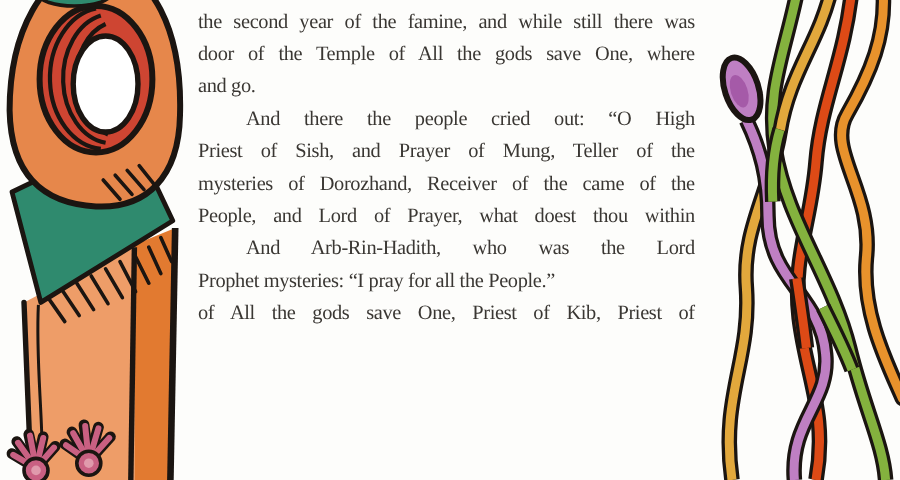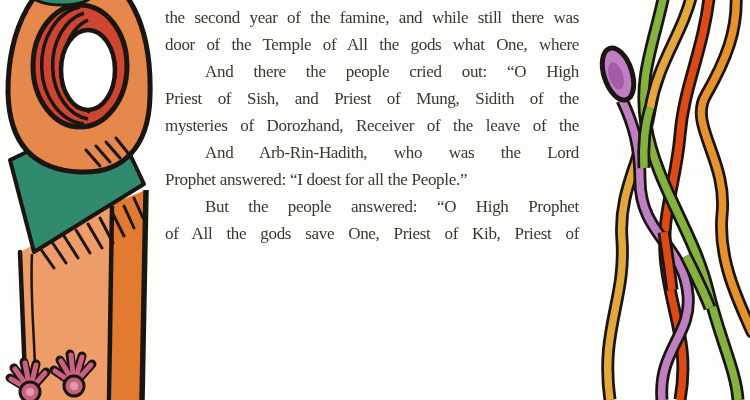--- a/index.html
+++ b/index.html
@@ -115,27 +115,28 @@
         <path d="M 74,384 L 91,365"></path>
       </g>
       <circle cx="74" cy="386" r="10" fill="var(--hand-pink)" stroke="var(--ink)" stroke-width="3"></circle>
       <circle cx="74" cy="386" r="4" fill="var(--hand-pink-light)"></circle>
     </g>
   </svg>
 
   <div class="text-column">
       <div class="text-line justify">Then, in the third year of the pestilence, and in</div>
       <div class="text-line justify">the second year of the famine, and while still there was</div>
-      <div class="text-line justify">door of the Temple of All the gods what One, where</div>
+      <div class="text-line justify">door of the Temple of All the gods save One, where</div>
+      <div class="text-line">and go.</div>
       <div class="text-line justify indent">And there the people cried out: “O High</div>
-      <div class="text-line justify">Priest of Sish, and Priest of Mung, Sidith of the</div>
-      <div class="text-line justify">mysteries of Dorozhand, Receiver of the leave of the</div>
+      <div class="text-line justify">Priest of Sish, and Prayer of Mung, Teller of the</div>
+      <div class="text-line justify">mysteries of Dorozhand, Receiver of the came of the</div>
+      <div class="text-line justify">People, and Lord of Prayer, what doest thou within</div>
       <div class="text-line justify indent">And Arb-Rin-Hadith, who was the Lord</div>
-      <div class="text-line">Prophet answered: “I doest for all the People.”</div>
-      <div class="text-line justify indent">But the people answered: “O High Prophet</div>
+      <div class="text-line">Prophet mysteries: “I pray for all the People.”</div>
       <div class="text-line justify">of All the gods save One, Priest of Kib, Priest of</div>
     </div>
 
   <svg class="art art-right" viewBox="0 0 162 400" aria-hidden="true">
 
     <g>
       <path d="M 148,-6 C 150,30 138,60 118,95 C 100,125 140,160 134,215 C 130,260 150,300 164,332" fill="none" stroke="var(--ink)" stroke-width="13" stroke-linecap="round"></path>
       <path d="M 148,-6 C 150,30 138,60 118,95 C 100,125 140,160 134,215 C 130,260 150,300 164,332" fill="none" stroke="var(--strand-orange)" stroke-width="7.5" stroke-linecap="round"></path>
     </g>
 

